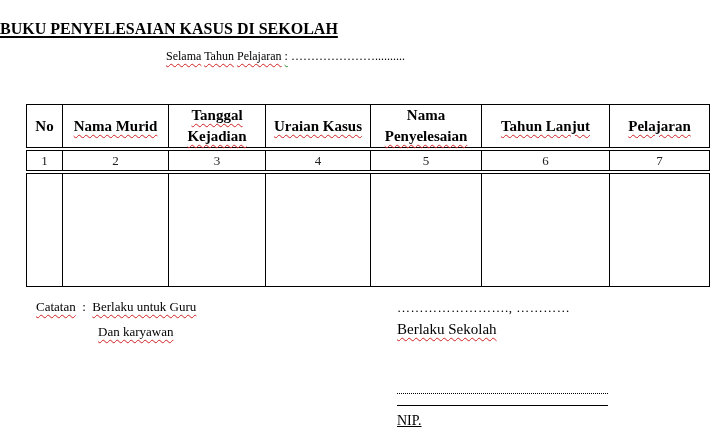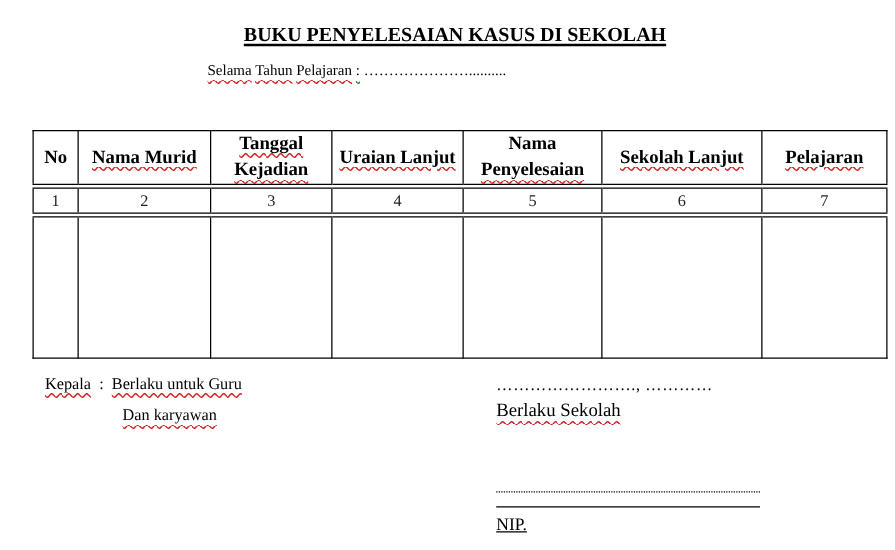--- a/index.html
+++ b/index.html
@@ -12,27 +12,26 @@
       height: 440px;
       position: relative;
       overflow: hidden;
       font-family: "Liberation Serif", "DejaVu Serif", serif;
       color: #000;
     }
     .abs { position: absolute; white-space: nowrap; }
 
     .title {
       left: 0; width: 656px; top: 20px;
-      text-align: center;
+      text-align: left;
       font-weight: bold;
       font-size: 16px;
       text-decoration: underline;
       text-decoration-thickness: 1.5px;
       text-underline-offset: 2px;
-      padding-left: 36px;
     }
     .subtitle {
       left: 166px; top: 49px;
       font-size: 12px;
     }
     .squig {
       text-decoration: underline wavy #d02020;
       text-decoration-thickness: 1px;
       text-underline-offset: 3px;
     }
@@ -138,28 +137,28 @@
         <span>No</span>
       </th>
       <th>
         <span class="squig">Nama Murid</span>
       </th>
       <th>
         <span class="squig">Tanggal</span><br>
         <span class="squig">Kejadian</span>
       </th>
       <th>
-        <span class="squig">Uraian Lanjut</span>
+        <span class="squig">Uraian Kasus</span>
       </th>
       <th>
         <span>Nama</span><br>
         <span class="squig">Penyelesaian</span>
       </th>
       <th>
-        <span class="squig">Sekolah Lanjut</span>
+        <span class="squig">Tahun Lanjut</span>
       </th>
       <th>
         <span class="squig">Pelajaran</span>
       </th>
     </tr>
   </thead>
   <tbody>
     <tr class="num">
       <td>1</td>
       <td>2</td>
@@ -175,21 +174,21 @@
       <td></td>
       <td></td>
       <td></td>
       <td></td>
       <td></td>
     </tr>
   </tbody>
 </table>
 
 <div class="abs catatan">
-  <span class="squig">Kepala</span>
+  <span class="squig">Catatan</span>
   &nbsp;<span>:</span>&nbsp;
   <span class="squig">Berlaku  untuk Guru</span>
 </div>
 <div class="abs catatan2">
   <span class="squig">Dan karyawan</span>
 </div>
 
 <div class="abs dots-line">……………………., …………</div>
 <div class="abs kepala">
   <span class="squig">Berlaku Sekolah</span>

